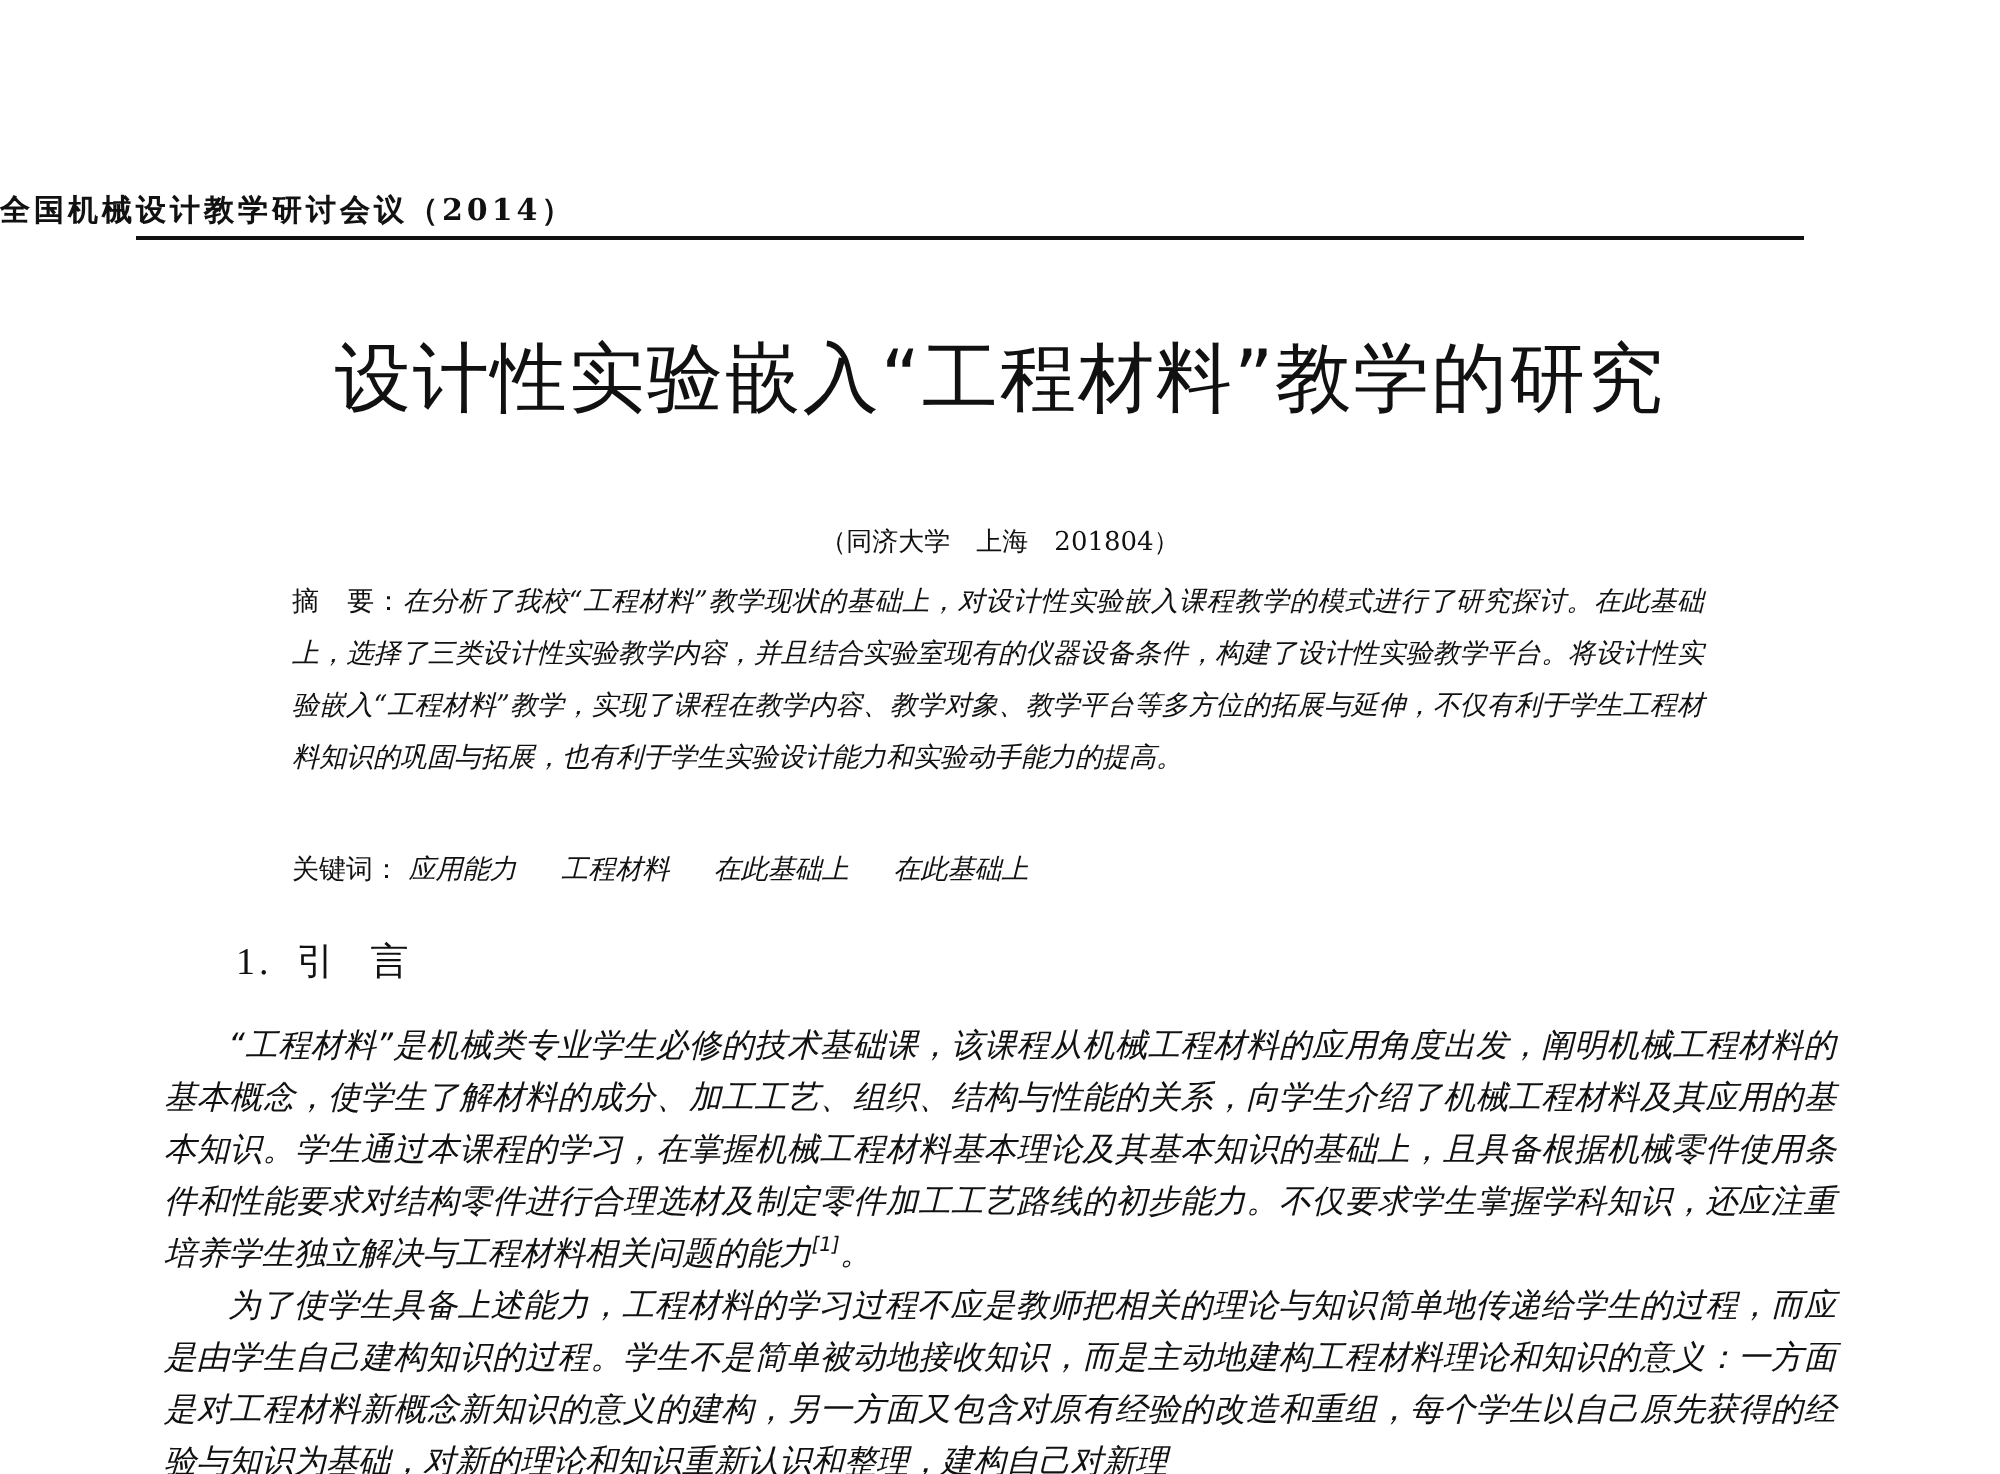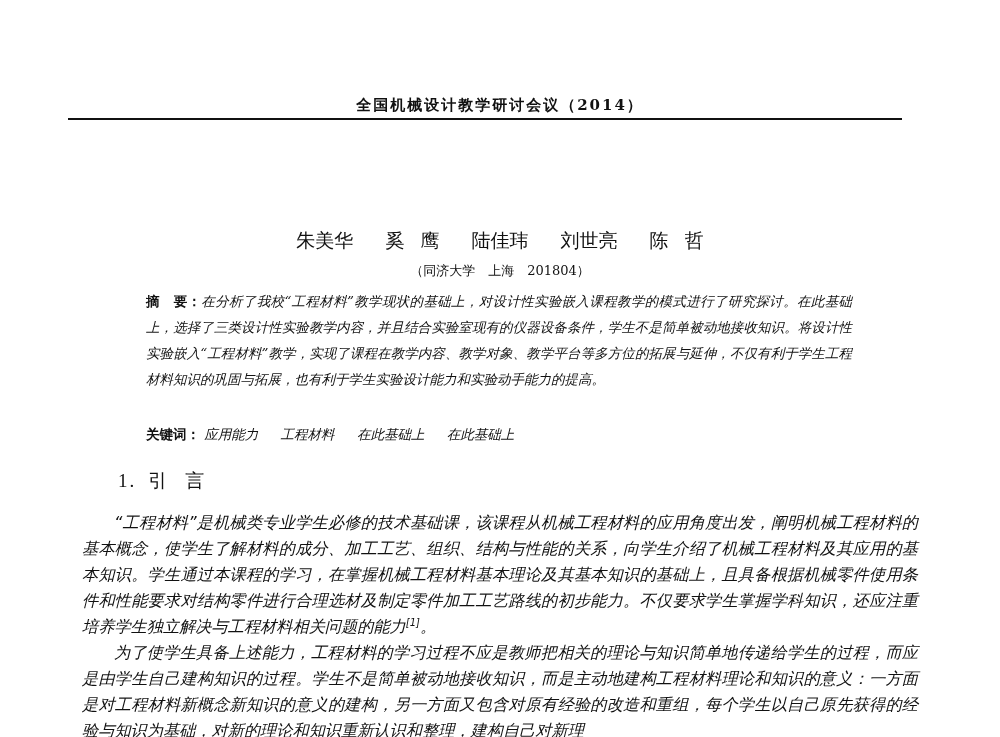--- a/index.html
+++ b/index.html
@@ -18,21 +18,21 @@
     .page {
       position: absolute;
       left: 0; top: 0;
       width: 1000px; height: 737px;
     }
     .running-header {
       position: absolute;
       left: 0;
       width: 1000px;
       top: 96px;
-      text-align: center;
+      text-align: left;
       font-size: 15px;
       letter-spacing: 2px;
       font-weight: bold;
     }
     .header-rule {
       position: absolute;
       left: 68px;
       width: 834px;
       top: 118px;
       height: 0;
@@ -71,33 +71,33 @@
       position: absolute;
       left: 146px;
       width: 706px;
       top: 288px;
       font-size: 13.5px;
       line-height: 26px;
       font-style: italic;
       text-align: justify;
     }
     .abstract .label {
-      font-weight: bold;
+      font-weight: normal;
       font-style: normal;
     }
     .keywords {
       position: absolute;
       left: 146px;
       width: 706px;
       top: 426px;
       font-size: 13.5px;
       font-style: italic;
     }
     .keywords .label {
-      font-weight: bold;
+      font-weight: normal;
       font-style: normal;
       text-align: center;
     }
     .keywords .kw { margin-right: 18px; }
     .section-heading {
       position: absolute;
       left: 118px;
       top: 468px;
       font-family: Liberation Serif, serif;
       font-size: 19px;
@@ -126,33 +126,27 @@
     sup { font-size: 10px; line-height: 0; }
   </style>
 </head>
 <body>
 
 <div class="page">
 
   <div class="running-header">全国机械设计教学研讨会议（2014）</div>
   <div class="header-rule"></div>
 
+  <div class="title">设计性实验嵌入“工程材料”教学的研究</div>
 
-  <div class="authors">
-    <span>朱美华</span>
-    <span>奚 鹰</span>
-    <span>陆佳玮</span>
-    <span>刘世亮</span>
-    <span>陈 哲</span>
-  </div>
 
   <div class="affiliation">（同济大学　上海　201804）</div>
 
   <div class="abstract">
-    <span class="label">摘　要：</span><span>在分析了我校“工程材料”教学现状的基础上，对设计性实验嵌入课程教学的模式进行了研究探讨。在此基础上，选择了三类设计性实验教学内容，并且结合实验室现有的仪器设备条件，学生不是简单被动地接收知识。将设计性实验嵌入“工程材料”教学，实现了课程在教学内容、教学对象、教学平台等多方位的拓展与延伸，不仅有利于学生工程材料知识的巩固与拓展，也有利于学生实验设计能力和实验动手能力的提高。</span>
+    <span class="label">摘　要：</span><span>在分析了我校“工程材料”教学现状的基础上，对设计性实验嵌入课程教学的模式进行了研究探讨。在此基础上，选择了三类设计性实验教学内容，并且结合实验室现有的仪器设备条件，构建了设计性实验教学平台。将设计性实验嵌入“工程材料”教学，实现了课程在教学内容、教学对象、教学平台等多方位的拓展与延伸，不仅有利于学生工程材料知识的巩固与拓展，也有利于学生实验设计能力和实验动手能力的提高。</span>
   </div>
 
   <div class="keywords">
     <span class="label">关键词：</span>
     <span class="kw">应用能力</span>
     <span class="kw">工程材料</span>
     <span class="kw">在此基础上</span>
     <span class="kw">在此基础上</span>
   </div>
 

